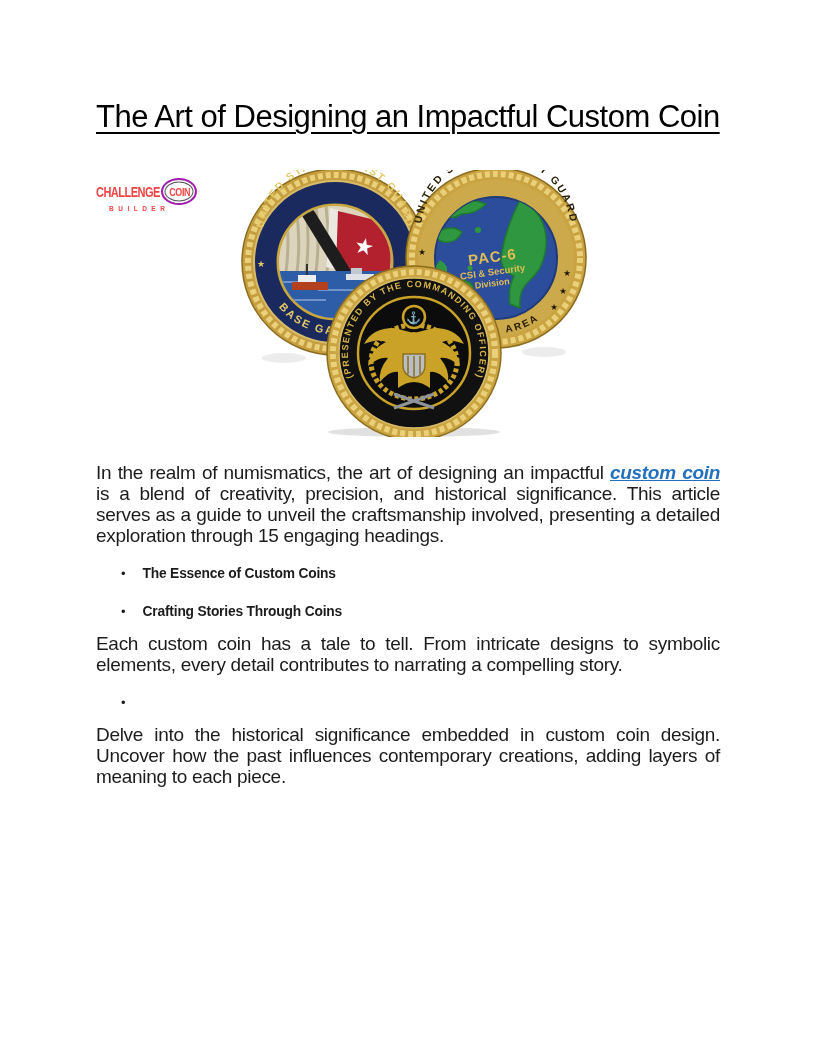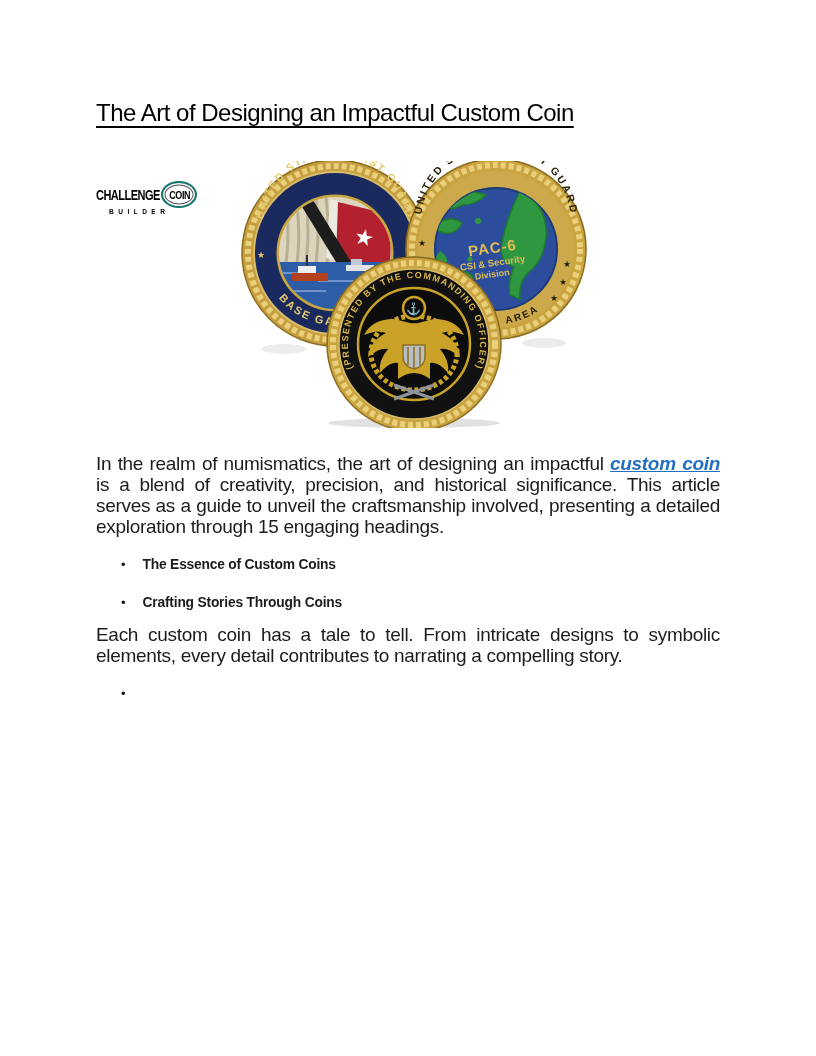--- a/index.html
+++ b/index.html
@@ -13,59 +13,59 @@
     height: 1056px;
     box-sizing: border-box;
     background: #ffffff;
     padding: 97px 96px 0 96px;
     font-family: "Liberation Sans", sans-serif;
     color: #1c1c1c;
     overflow: hidden;
   }
   h1.doc-title {
     margin: 0;
-    font-size: 24px;
+    font-size: 31px;
     font-weight: 400;
     letter-spacing: -0.5px;
     color: #000000;
     text-decoration: underline;
     text-underline-offset: 5px;
     text-decoration-thickness: 1.5px;
     line-height: 1.3;
     white-space: nowrap;
   }
   .media-row {
     margin-top: 33px;
     display: flex;
     align-items: flex-start;
     height: 267px;
   }
   
   .logo {
     width: 96px;
     flex: 0 0 96px;
-    margin-top: 20px;
-    color: #000000;
+    margin-top: 8px;
+    color: #ef4444;
     user-select: none;
   }
   .logo-row { display: flex; align-items: center; }
   .logo-challenge {
     font-weight: 700;
     font-size: 12px;
     letter-spacing: -0.6px;
     transform: scale(0.92, 1.18);
     transform-origin: left center;
     white-space: nowrap;
   }
   .logo-coin {
     margin-left: -4px;
     width: 36px;
     height: 27px;
     flex: 0 0 36px;
-    border: 2px solid #0f766e;
+    border: 2px solid #a21caf;
     border-radius: 50%;
     box-shadow: inset 0 0 0 1.5px #ffffff, inset 0 0 0 2.5px #555;
     display: flex;
     align-items: center;
     justify-content: center;
     box-sizing: border-box;
     background: #fff;
   }
   .logo-coin-text {
     font-weight: 700;
@@ -266,14 +266,15 @@
 
   <div class="b-item">
     <span class="b-dot">•</span>
     <span class="b-label">Crafting Stories Through Coins</span>
   </div>
   <p class="body">Each custom coin has a tale to tell. From intricate designs to symbolic elements, every detail contributes to narrating a compelling story.</p>
 
   <div class="b-item">
     <span class="b-dot">•</span>
   </div>
+  <p class="body">Delve into the historical significance embedded in custom coin design. Uncover how the past influences contemporary creations, adding layers of meaning to each piece.</p>
 
 </div>
 
 </body></html>

